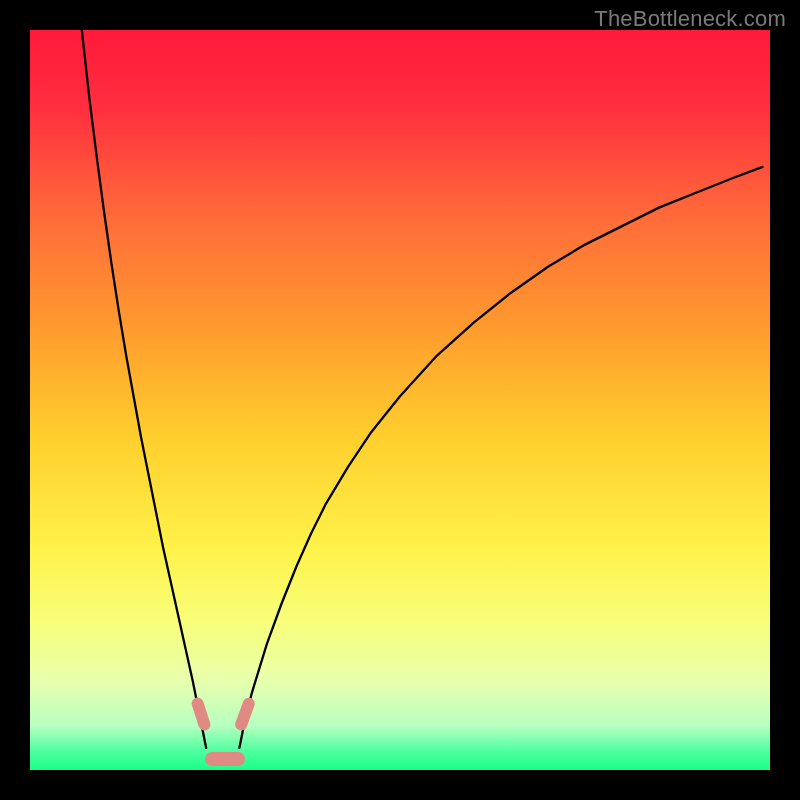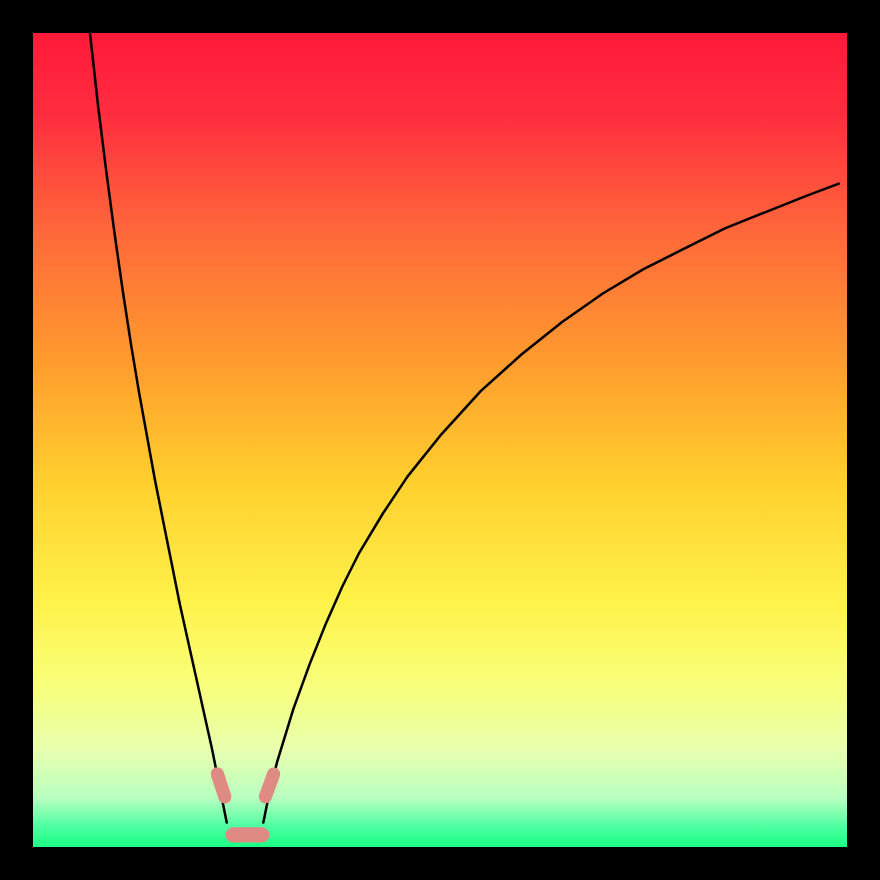--- a/index.html
+++ b/index.html
@@ -81,13 +81,14 @@
       <polyline fill="none" stroke="#000" stroke-width="2.3" stroke-linecap="round" stroke-linejoin="round" vector-effect="non-scaling-stroke" points="7.000,0.000 8.000,9.000 9.000,17.000 10.000,24.500 11.000,31.500 12.000,38.000 13.000,44.000 14.000,49.500 15.000,55.000 16.000,60.000 17.000,65.000 18.000,70.000 19.000,74.500 20.000,79.000 21.000,83.500 22.000,88.000 23.000,93.000 23.800,97.000"></polyline>
       <polyline fill="none" stroke="#000" stroke-width="2.3" stroke-linecap="round" stroke-linejoin="round" vector-effect="non-scaling-stroke" points="28.300,97.000 29.000,93.500 30.000,89.500 32.000,83.000 34.000,77.500 36.000,72.500 38.000,68.000 40.000,64.000 43.000,59.000 46.000,54.500 50.000,49.500 55.000,44.000 60.000,39.500 65.000,35.500 70.000,32.000 75.000,29.000 80.000,26.500 85.000,24.000 90.000,22.000 95.000,20.000 99.000,18.500"></polyline>
     </svg>
 
     <div class="marker" style="left: 165.02px; top: 666.74px; width: 11.84px; height: 34.04px; transform: rotate(-18deg);"></div>
     <div class="marker" style="left: 208.68px; top: 666.74px; width: 11.84px; height: 34.04px; transform: rotate(20deg);"></div>
     <div class="marker" style="left: 175.38px; top: 722.24px; width: 39.96px; height: 13.32px; transform: rotate(0deg);"></div>
 
   </div>
 
+  <div class="watermark">TheBottleneck.com</div>
 </div>
 
 </body></html>

